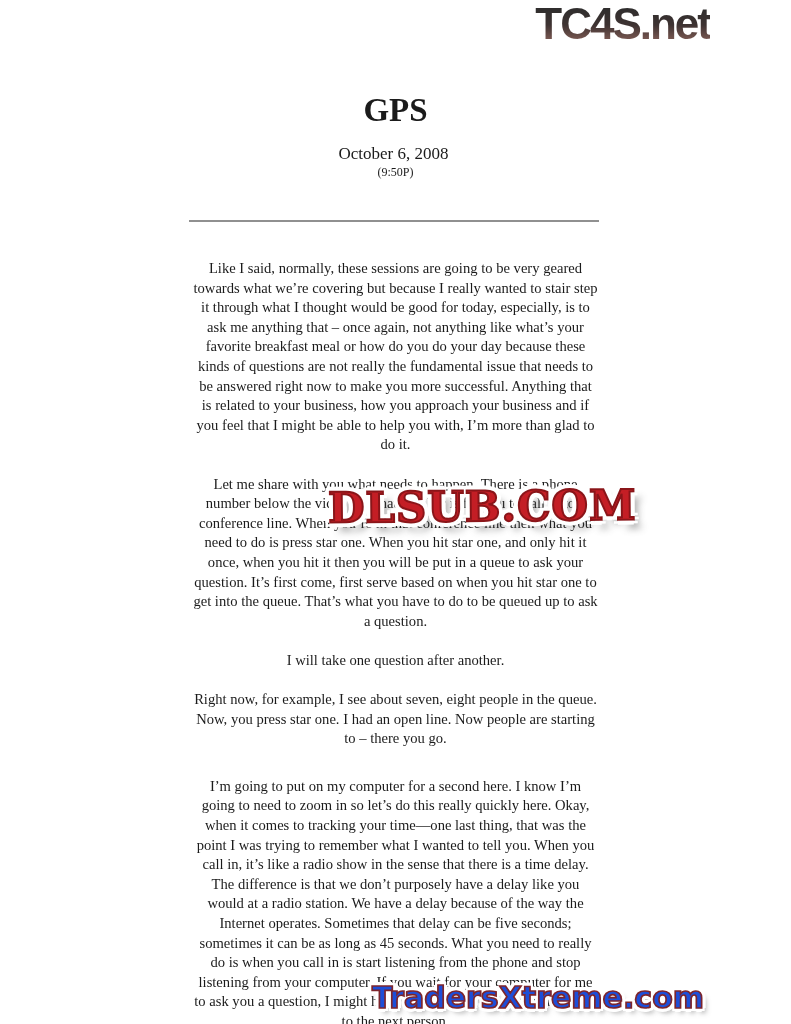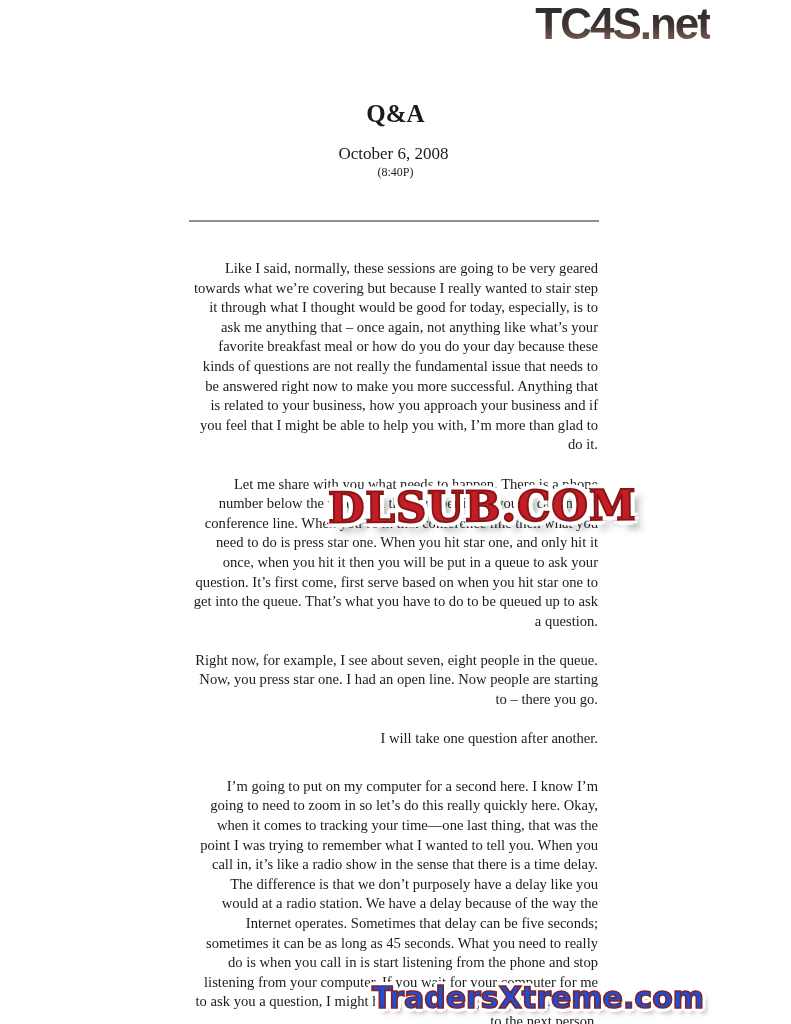--- a/index.html
+++ b/index.html
@@ -44,21 +44,21 @@
     margin: 41px 115px 0 112px;
     height: 0;
   }
 
   
   .content { margin: 37px 116px 0 116px; }
   .content p {
     margin: 0 0 19.6px 0;
     font-size: 14.6px;
     line-height: 19.6px;
-    text-align: right;
+    text-align: center;
   }
   .content p:last-child { margin-bottom: 0; margin-top: 28px; }
 
   
   .watermark {
     position: absolute;
     left: 251px;
     top: 483px;
     font-family: "DejaVu Serif", serif;
     font-weight: bold;
@@ -98,32 +98,32 @@
   }
 </style>
 </head>
 <body>
 
 <div class="page">
 
   <div class="header-logo">TC4S.net</div>
 
   <div class="title-block">
-    <h2 class="title-sub">Q&amp;A</h2>
+    <h1 class="title-main">GPS</h1>
     <div class="title-date">October 6, 2008</div>
-    <div class="title-time">(8:40P)</div>
+    <div class="title-time">(9:50P)</div>
   </div>
 
   <hr class="divider">
 
   <div class="content">
     <p>Like I said, normally, these sessions are going to be very geared towards what we’re covering but because I really wanted to stair step it through what I thought would be good for today, especially, is to ask me anything that – once again, not anything like what’s your favorite breakfast meal or how do you do your day because these kinds of questions are not really the fundamental issue that needs to be answered right now to make you more successful. Anything that is related to your business, how you approach your business and if you feel that I might be able to help you with, I’m more than glad to do it.</p>
     <p>Let me share with you what needs to happen. There is a phone number below the video and that number is for you to call in to a conference line. When you’re in that conference line then what you need to do is press star one. When you hit star one, and only hit it once, when you hit it then you will be put in a queue to ask your question. It’s first come, first serve based on when you hit star one to get into the queue. That’s what you have to do to be queued up to ask a question.</p>
+    <p>I will take one question after another.</p>
     <p>Right now, for example, I see about seven, eight people in the queue. Now, you press star one. I had an open line. Now people are starting to – there you go.</p>
-    <p>I will take one question after another.</p>
     <p>I’m going to put on my computer for a second here. I know I’m going to need to zoom in so let’s do this really quickly here. Okay, when it comes to tracking your time—one last thing, that was the point I was trying to remember what I wanted to tell you. When you call in, it’s like a radio show in the sense that there is a time delay. The difference is that we don’t purposely have a delay like you would at a radio station. We have a delay because of the way the Internet operates. Sometimes that delay can be five seconds; sometimes it can be as long as 45 seconds. What you need to really do is when you call in is start listening from the phone and stop listening from your computer. If you wait for your computer for me to ask you a question, I might have already hung up on you and gone to the next person.</p>
   </div>
 
   <div class="watermark">DLSUB.COM</div>
 
   <div class="footer-logo">TradersXtreme.com</div>
 
 </div>
 
 </body></html>

